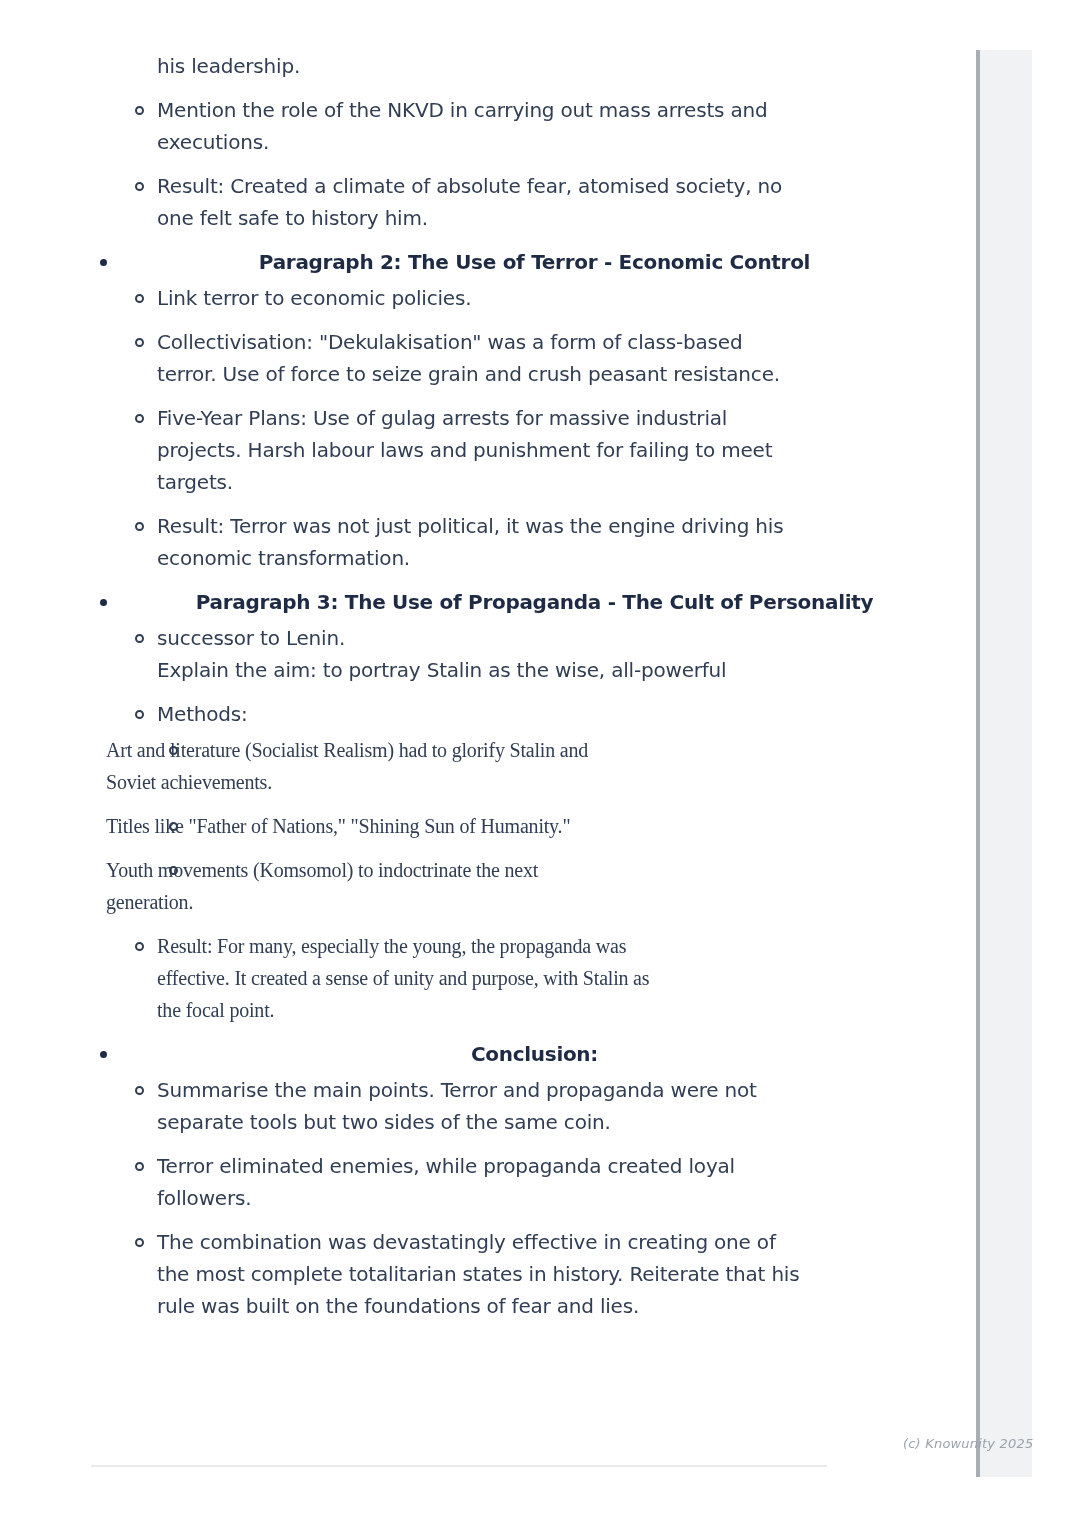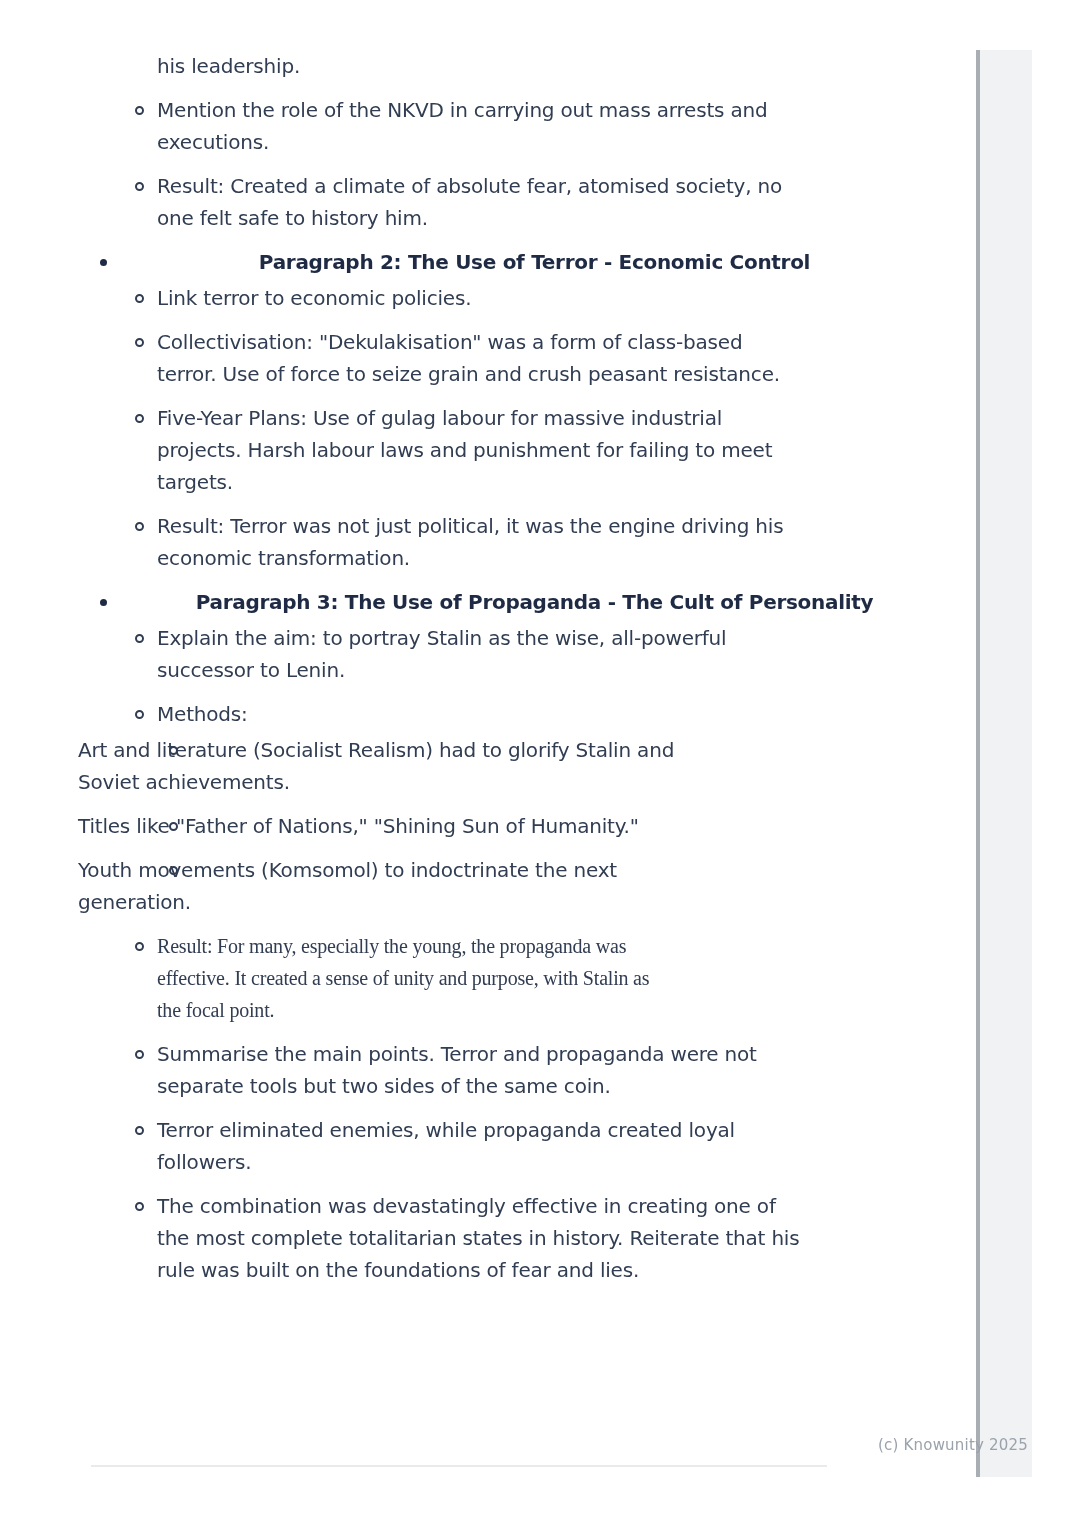--- a/index.html
+++ b/index.html
@@ -23,21 +23,21 @@
     color: var(--body-text, #313d52);
     font-size: 20px;
     letter-spacing: -0.2px;
   }
   .item .line {
     line-height: 32px;
     white-space: nowrap;
   }
   .item.l1 { padding-left: 93px; text-align: center; }
   .item.l2, .item.cont { padding-left: 157px; }
-  .item.l3 { padding-left: 78px; }
+  .item.l3 { padding-left: 106px; font-family: Liberation Serif, serif; }
   .item.heading {
     font-weight: bold;
     color: var(--heading-text, #1f2b45);
     letter-spacing: -0.3px;
     margin-top: 9px;
     margin-bottom: 4px;
   }
   .item.tight { margin-bottom: 4px; }
   .item.gap-before { margin-top: 11px; font-family: Liberation Serif, serif; }
   .bullet {
@@ -72,27 +72,28 @@
     position: absolute;
     left: 976px;
     top: 50px;
     width: 52px;
     height: 1427px;
     background: var(--panel-fill, #f1f2f4);
     border-left: 4px solid var(--panel-border, #a9aeb4);
   }
   .watermark {
     position: absolute;
-    left: 878px;
+    left: 903px;
     top: 1436px;
-    font-size: 15px;
+    font-size: 13px;
     letter-spacing: 0.2px;
     color: var(--watermark-text, #9aa2ab);
     z-index: 5;
     white-space: nowrap;
+    font-style: italic;
   }
 </style>
 </head>
 <body>
 
 <div class="page">
   <div class="content" id="doc-content">
       <div class="item cont">
         <div class="line">his leadership.</div>
       </div>
@@ -114,37 +115,37 @@
         <span class="bullet hollow"></span>
         <div class="line">Link terror to economic policies.</div>
       </div>
       <div class="item l2">
         <span class="bullet hollow"></span>
         <div class="line">Collectivisation: "Dekulakisation" was a form of class-based</div>
         <div class="line">terror. Use of force to seize grain and crush peasant resistance.</div>
       </div>
       <div class="item l2">
         <span class="bullet hollow"></span>
-        <div class="line">Five-Year Plans: Use of gulag labour for massive industrial</div>
+        <div class="line">Five-Year Plans: Use of gulag arrests for massive industrial</div>
         <div class="line">projects. Harsh labour laws and punishment for failing to meet</div>
         <div class="line">targets.</div>
       </div>
       <div class="item l2">
         <span class="bullet hollow"></span>
         <div class="line">Result: Terror was not just political, it was the engine driving his</div>
         <div class="line">economic transformation.</div>
       </div>
       <div class="item l1 heading">
         <span class="bullet filled"></span>
         <div class="line">Paragraph 3: The Use of Propaganda - The Cult of Personality</div>
       </div>
       <div class="item l2">
         <span class="bullet hollow"></span>
+        <div class="line">successor to Lenin.</div>
         <div class="line">Explain the aim: to portray Stalin as the wise, all-powerful</div>
-        <div class="line">successor to Lenin.</div>
       </div>
       <div class="item l2 tight">
         <span class="bullet hollow"></span>
         <div class="line">Methods:</div>
       </div>
       <div class="item l3">
         <span class="bullet hollow"></span>
         <div class="line">Art and literature (Socialist Realism) had to glorify Stalin and</div>
         <div class="line">Soviet achievements.</div>
       </div>
@@ -156,20 +157,24 @@
         <span class="bullet hollow"></span>
         <div class="line">Youth movements (Komsomol) to indoctrinate the next</div>
         <div class="line">generation.</div>
       </div>
       <div class="item l2 gap-before">
         <span class="bullet hollow"></span>
         <div class="line">Result: For many, especially the young, the propaganda was</div>
         <div class="line">effective. It created a sense of unity and purpose, with Stalin as</div>
         <div class="line">the focal point.</div>
       </div>
+      <div class="item l1 heading">
+        <span class="bullet filled"></span>
+        <div class="line">Conclusion:</div>
+      </div>
       <div class="item l2">
         <span class="bullet hollow"></span>
         <div class="line">Summarise the main points. Terror and propaganda were not</div>
         <div class="line">separate tools but two sides of the same coin.</div>
       </div>
       <div class="item l2">
         <span class="bullet hollow"></span>
         <div class="line">Terror eliminated enemies, while propaganda created loyal</div>
         <div class="line">followers.</div>
       </div>

